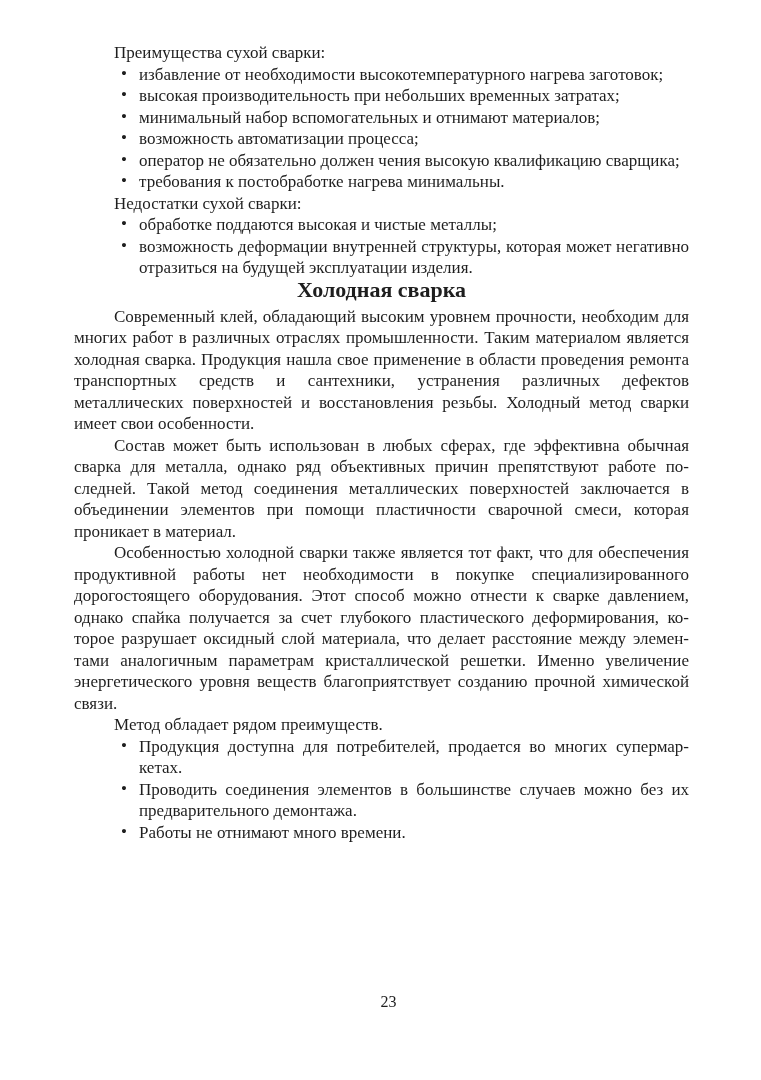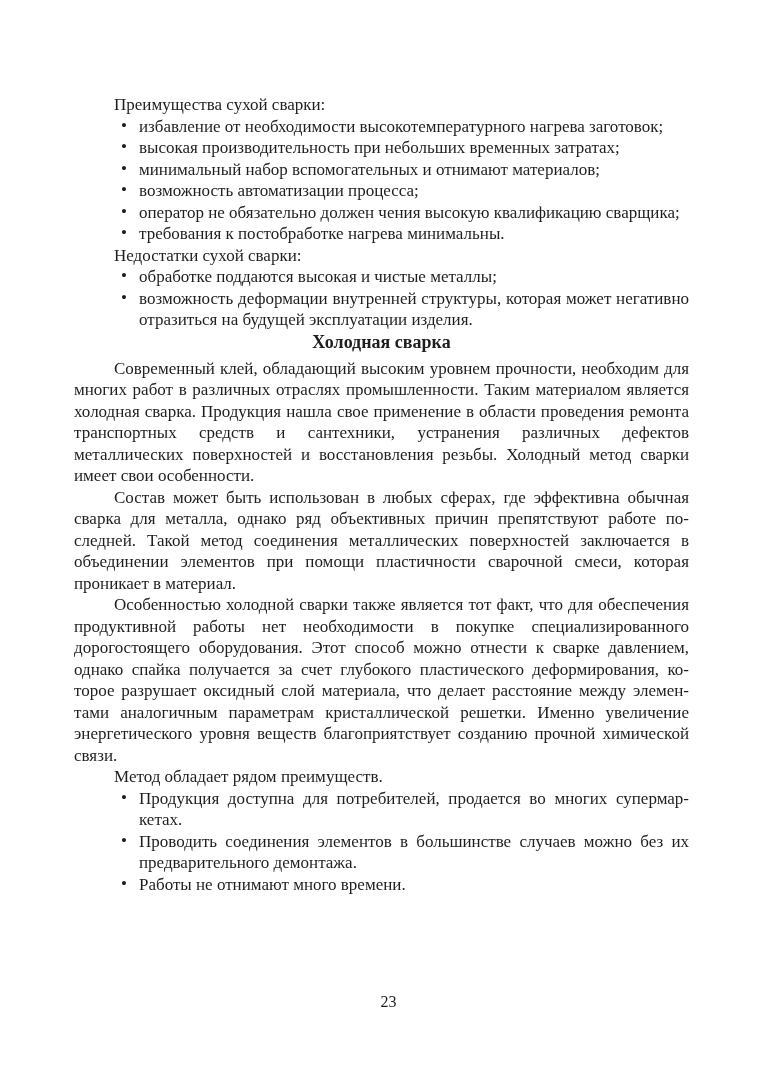--- a/index.html
+++ b/index.html
@@ -6,21 +6,21 @@
   .page {
     width: 761px;
     height: 1080px;
     box-sizing: border-box;
     position: relative;
     background: var(--page-bg, #ffffff);
     color: var(--text-color, #1e1e1e);
     font-family: "Liberation Serif", "DejaVu Serif", serif;
     font-size: 17px;
     line-height: 21.5px;
-    padding: 94px 72px 0 74px;
+    padding: 42px 72px 0 74px;
     overflow: hidden;
   }
   p.lead, p.para {
     margin: 0;
     text-align: justify;
     text-indent: 40px;
     hyphens: manual;
   }
   ul.bullet-list {
     margin: 0;
@@ -40,21 +40,21 @@
   }
   h2.section-heading {
     font-size: 17px;
     line-height: 23px;
     font-weight: bold;
     text-align: center;
     margin: 36px auto 13px auto;
     max-width: 560px;
   }
   h3.sub-heading {
-    font-size: 18px;
+    font-size: 22px;
     line-height: 22px;
     font-weight: bold;
     text-align: center;
     margin: 0 0 5px 0;
   }
   .page-number {
     position: absolute;
     left: 16px;
     right: 0;
     bottom: 68px;

